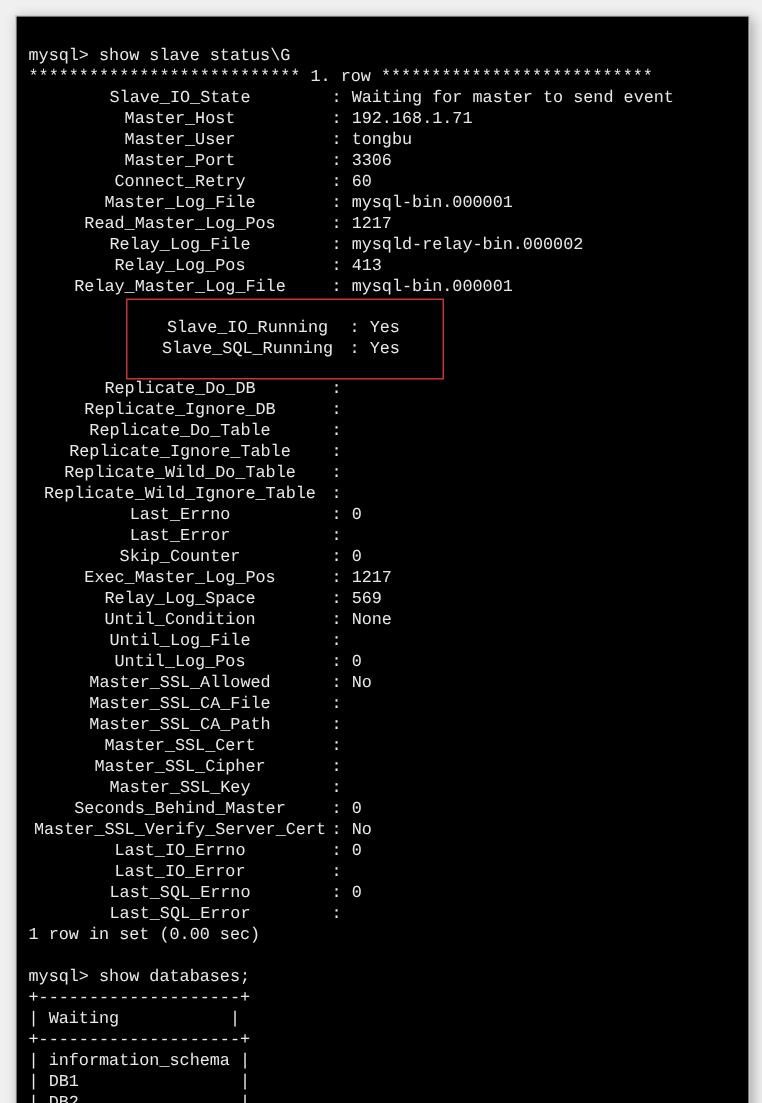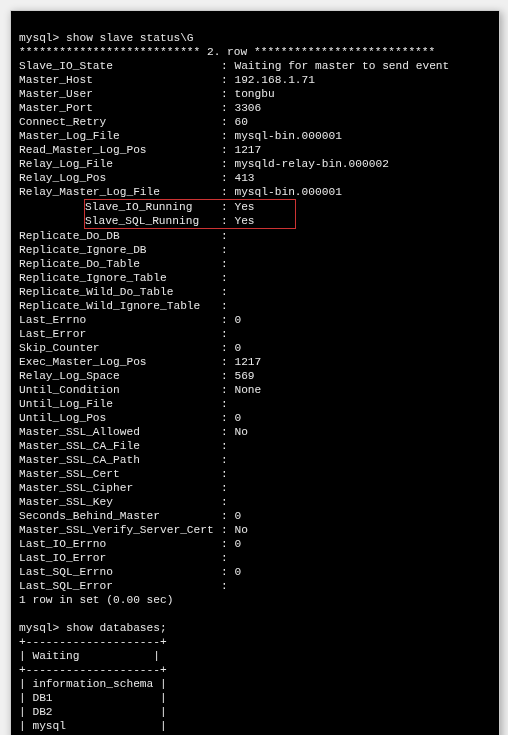--- a/index.html
+++ b/index.html
@@ -24,46 +24,46 @@
       padding: 6px 8px;
       white-space: pre;
       overflow: hidden;
     }
     .kv-row {
       display: block;
     }
     .kv-label {
       display: inline-block;
       width: 202px;
-      text-align: left;
+      text-align: center;
     }
     .kv-sep { }
     .kv-value { }
     .highlight-box {
       position: relative;
       border: 1px solid #c33;
       margin-left: 65px;
       margin-right: 195px;
-      padding: 0;
+      padding: 12px;
     }
     .highlight-box .kv-label {
       width: 136px;
     }
     .prompt-line { }
     .dashed-line {
       color: #e8e8e8;
     }
   </style>
 </head>
 <body>
 
 <div class="terminal-wrapper">
   <div class="terminal">
 <span class="prompt-line">mysql&gt; show slave status\G</span>
-<span>*************************** 2. row ***************************</span>
+<span>*************************** 1. row ***************************</span>
 <div id="status-block-1"><span class="kv-row"><span class="kv-label">Slave_IO_State</span><span class="kv-sep">: </span><span class="kv-value">Waiting for master to send event</span></span><span class="kv-row"><span class="kv-label">Master_Host</span><span class="kv-sep">: </span><span class="kv-value">192.168.1.71</span></span><span class="kv-row"><span class="kv-label">Master_User</span><span class="kv-sep">: </span><span class="kv-value">tongbu</span></span><span class="kv-row"><span class="kv-label">Master_Port</span><span class="kv-sep">: </span><span class="kv-value">3306</span></span><span class="kv-row"><span class="kv-label">Connect_Retry</span><span class="kv-sep">: </span><span class="kv-value">60</span></span><span class="kv-row"><span class="kv-label">Master_Log_File</span><span class="kv-sep">: </span><span class="kv-value">mysql-bin.000001</span></span><span class="kv-row"><span class="kv-label">Read_Master_Log_Pos</span><span class="kv-sep">: </span><span class="kv-value">1217</span></span><span class="kv-row"><span class="kv-label">Relay_Log_File</span><span class="kv-sep">: </span><span class="kv-value">mysqld-relay-bin.000002</span></span><span class="kv-row"><span class="kv-label">Relay_Log_Pos</span><span class="kv-sep">: </span><span class="kv-value">413</span></span><span class="kv-row"><span class="kv-label">Relay_Master_Log_File</span><span class="kv-sep">: </span><span class="kv-value">mysql-bin.000001</span></span></div><div class="highlight-box"><div id="highlight-block"><span class="kv-row"><span class="kv-label" style="width:136px">Slave_IO_Running</span><span class="kv-sep">: </span><span class="kv-value">Yes</span></span><span class="kv-row"><span class="kv-label" style="width:136px">Slave_SQL_Running</span><span class="kv-sep">: </span><span class="kv-value">Yes</span></span></div></div><div id="status-block-2"><span class="kv-row"><span class="kv-label">Replicate_Do_DB</span><span class="kv-sep">: </span><span class="kv-value"></span></span><span class="kv-row"><span class="kv-label">Replicate_Ignore_DB</span><span class="kv-sep">: </span><span class="kv-value"></span></span><span class="kv-row"><span class="kv-label">Replicate_Do_Table</span><span class="kv-sep">: </span><span class="kv-value"></span></span><span class="kv-row"><span class="kv-label">Replicate_Ignore_Table</span><span class="kv-sep">: </span><span class="kv-value"></span></span><span class="kv-row"><span class="kv-label">Replicate_Wild_Do_Table</span><span class="kv-sep">: </span><span class="kv-value"></span></span><span class="kv-row"><span class="kv-label">Replicate_Wild_Ignore_Table</span><span class="kv-sep">: </span><span class="kv-value"></span></span><span class="kv-row"><span class="kv-label">Last_Errno</span><span class="kv-sep">: </span><span class="kv-value">0</span></span><span class="kv-row"><span class="kv-label">Last_Error</span><span class="kv-sep">: </span><span class="kv-value"></span></span><span class="kv-row"><span class="kv-label">Skip_Counter</span><span class="kv-sep">: </span><span class="kv-value">0</span></span><span class="kv-row"><span class="kv-label">Exec_Master_Log_Pos</span><span class="kv-sep">: </span><span class="kv-value">1217</span></span><span class="kv-row"><span class="kv-label">Relay_Log_Space</span><span class="kv-sep">: </span><span class="kv-value">569</span></span><span class="kv-row"><span class="kv-label">Until_Condition</span><span class="kv-sep">: </span><span class="kv-value">None</span></span><span class="kv-row"><span class="kv-label">Until_Log_File</span><span class="kv-sep">: </span><span class="kv-value"></span></span><span class="kv-row"><span class="kv-label">Until_Log_Pos</span><span class="kv-sep">: </span><span class="kv-value">0</span></span><span class="kv-row"><span class="kv-label">Master_SSL_Allowed</span><span class="kv-sep">: </span><span class="kv-value">No</span></span><span class="kv-row"><span class="kv-label">Master_SSL_CA_File</span><span class="kv-sep">: </span><span class="kv-value"></span></span><span class="kv-row"><span class="kv-label">Master_SSL_CA_Path</span><span class="kv-sep">: </span><span class="kv-value"></span></span><span class="kv-row"><span class="kv-label">Master_SSL_Cert</span><span class="kv-sep">: </span><span class="kv-value"></span></span><span class="kv-row"><span class="kv-label">Master_SSL_Cipher</span><span class="kv-sep">: </span><span class="kv-value"></span></span><span class="kv-row"><span class="kv-label">Master_SSL_Key</span><span class="kv-sep">: </span><span class="kv-value"></span></span><span class="kv-row"><span class="kv-label">Seconds_Behind_Master</span><span class="kv-sep">: </span><span class="kv-value">0</span></span><span class="kv-row"><span class="kv-label">Master_SSL_Verify_Server_Cert</span><span class="kv-sep">: </span><span class="kv-value">No</span></span><span class="kv-row"><span class="kv-label">Last_IO_Errno</span><span class="kv-sep">: </span><span class="kv-value">0</span></span><span class="kv-row"><span class="kv-label">Last_IO_Error</span><span class="kv-sep">: </span><span class="kv-value"></span></span><span class="kv-row"><span class="kv-label">Last_SQL_Errno</span><span class="kv-sep">: </span><span class="kv-value">0</span></span><span class="kv-row"><span class="kv-label">Last_SQL_Error</span><span class="kv-sep">: </span><span class="kv-value"></span></span></div><span>1 row in set (0.00 sec)</span>
 
 <span class="prompt-line">mysql&gt; show databases;</span>
 <span class="dashed-line">+--------------------+</span>
 <span>| Waiting           |</span>
 <span class="dashed-line">+--------------------+</span>
 <div id="db-rows"><span>| information_schema |</span>
 <span>| DB1                |</span>
 <span>| DB2                |</span>
 <span>| mysql              |</span>

